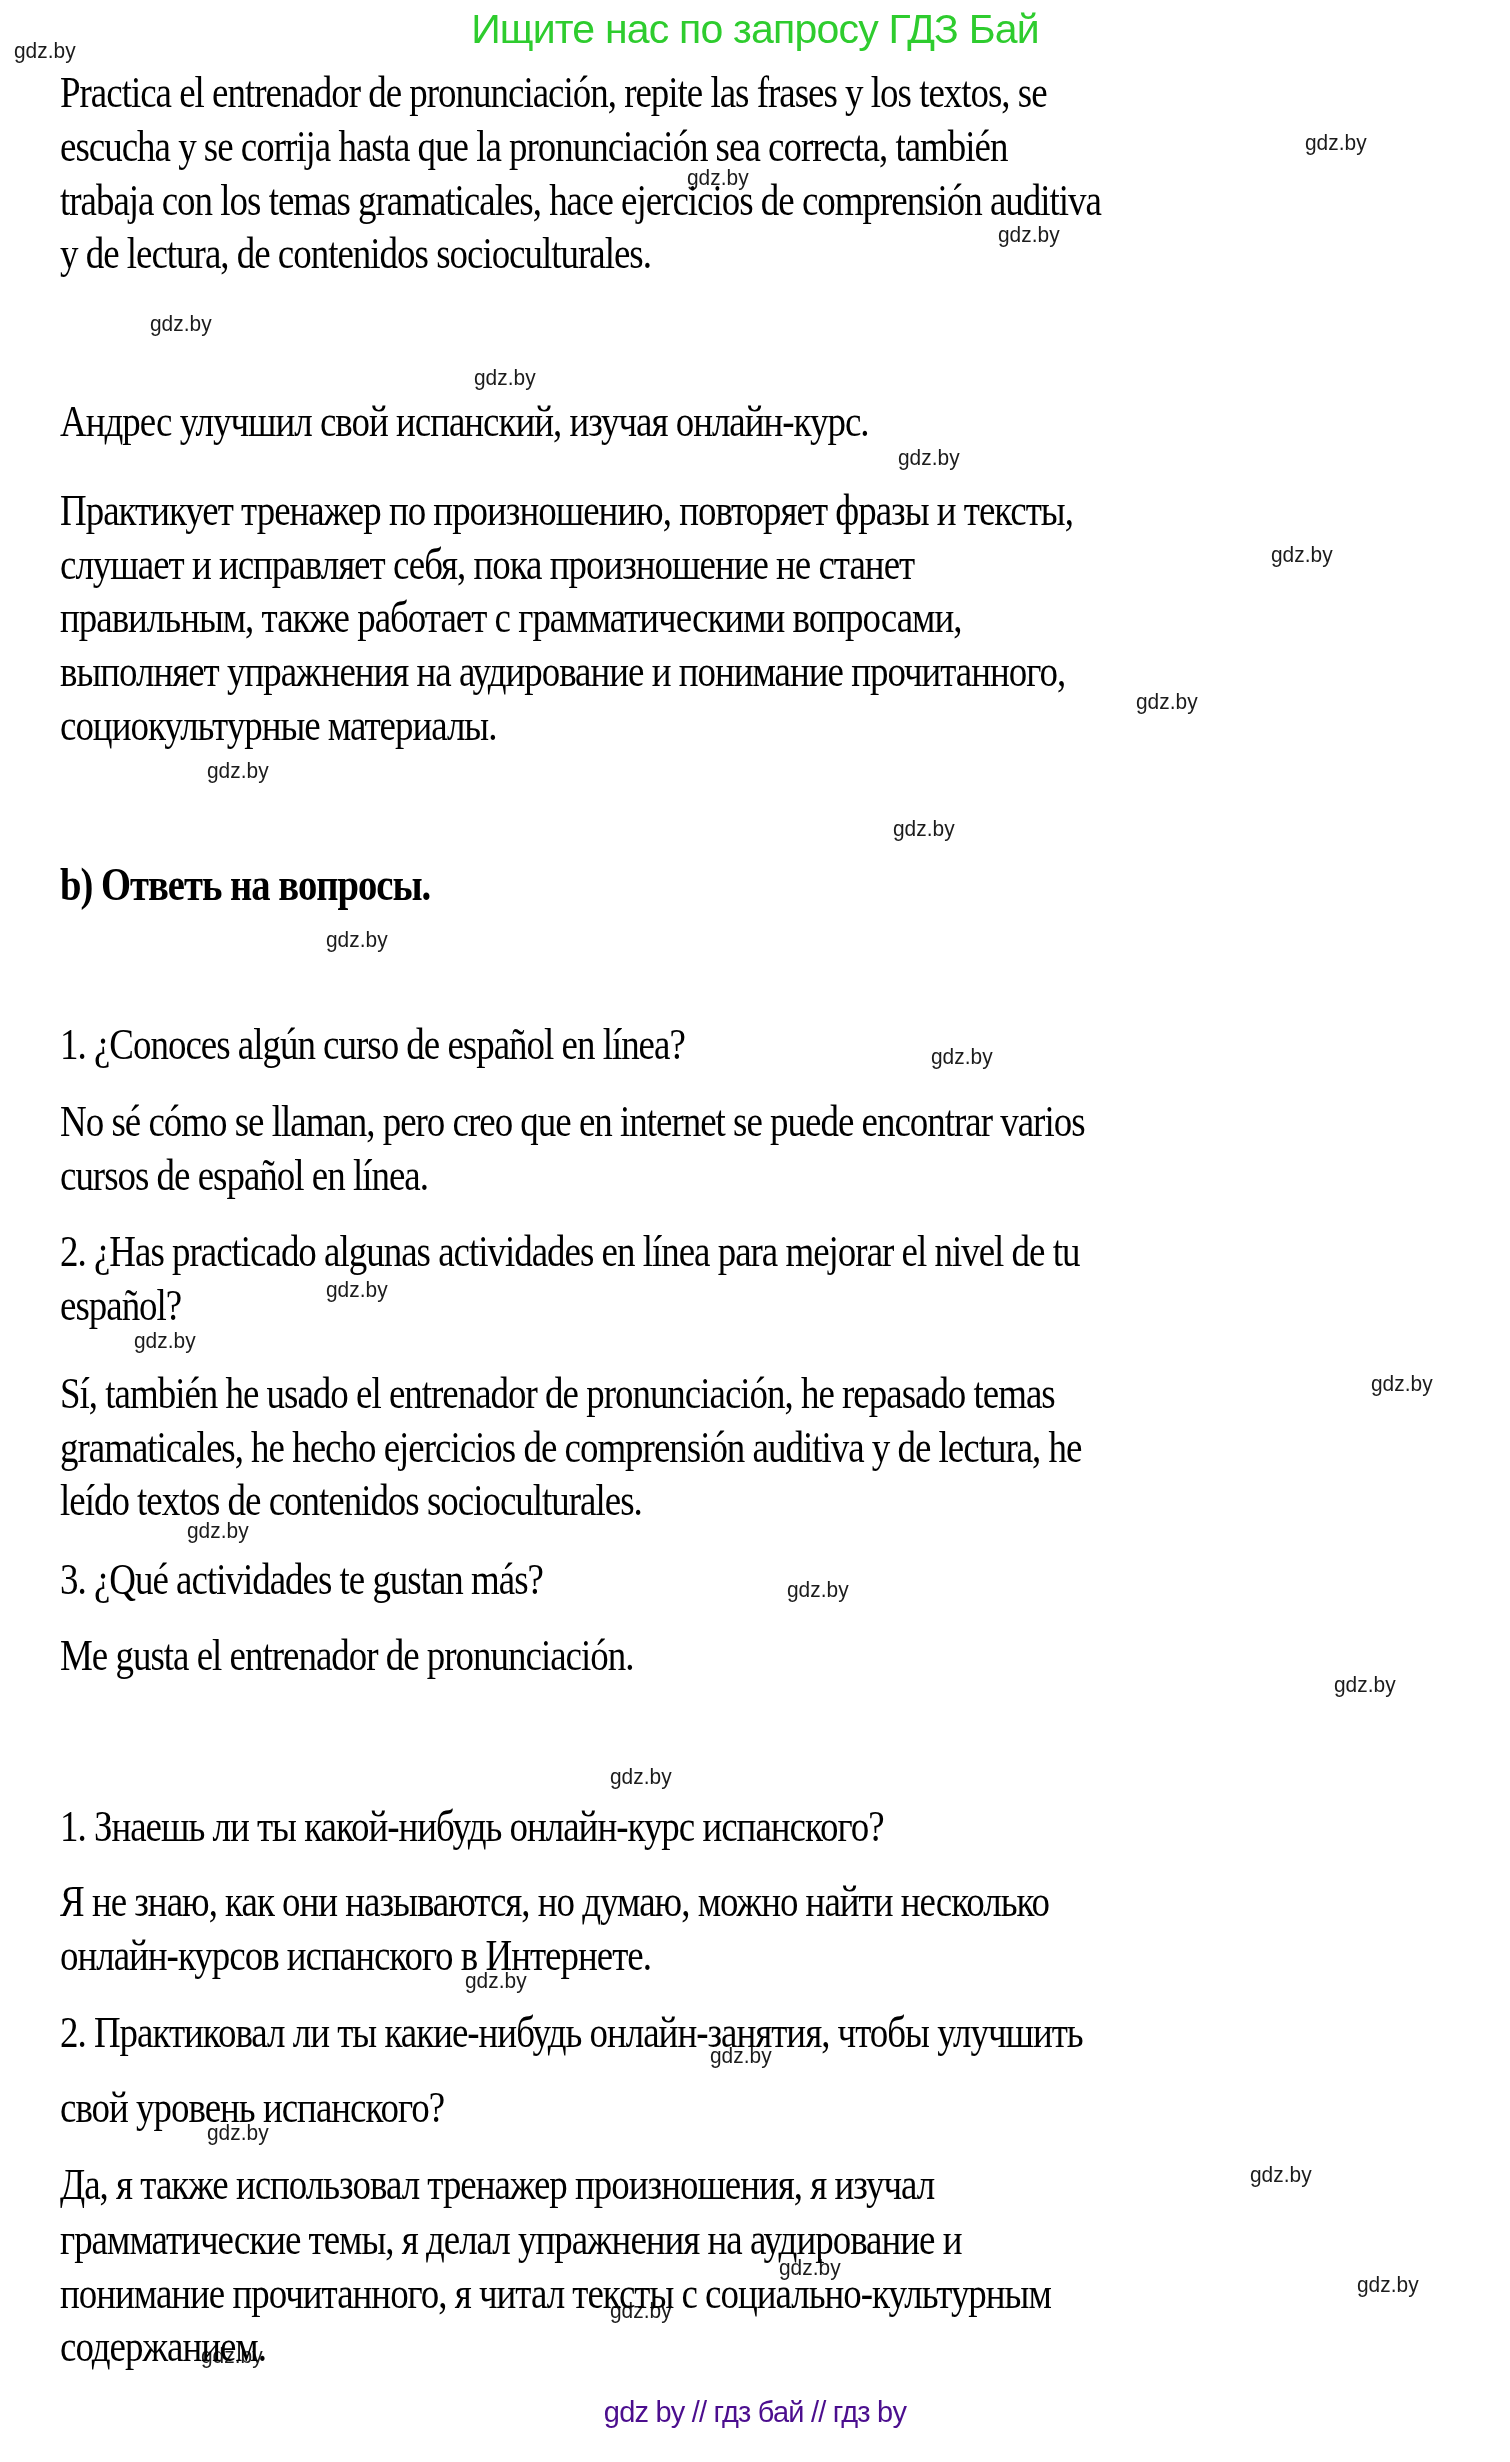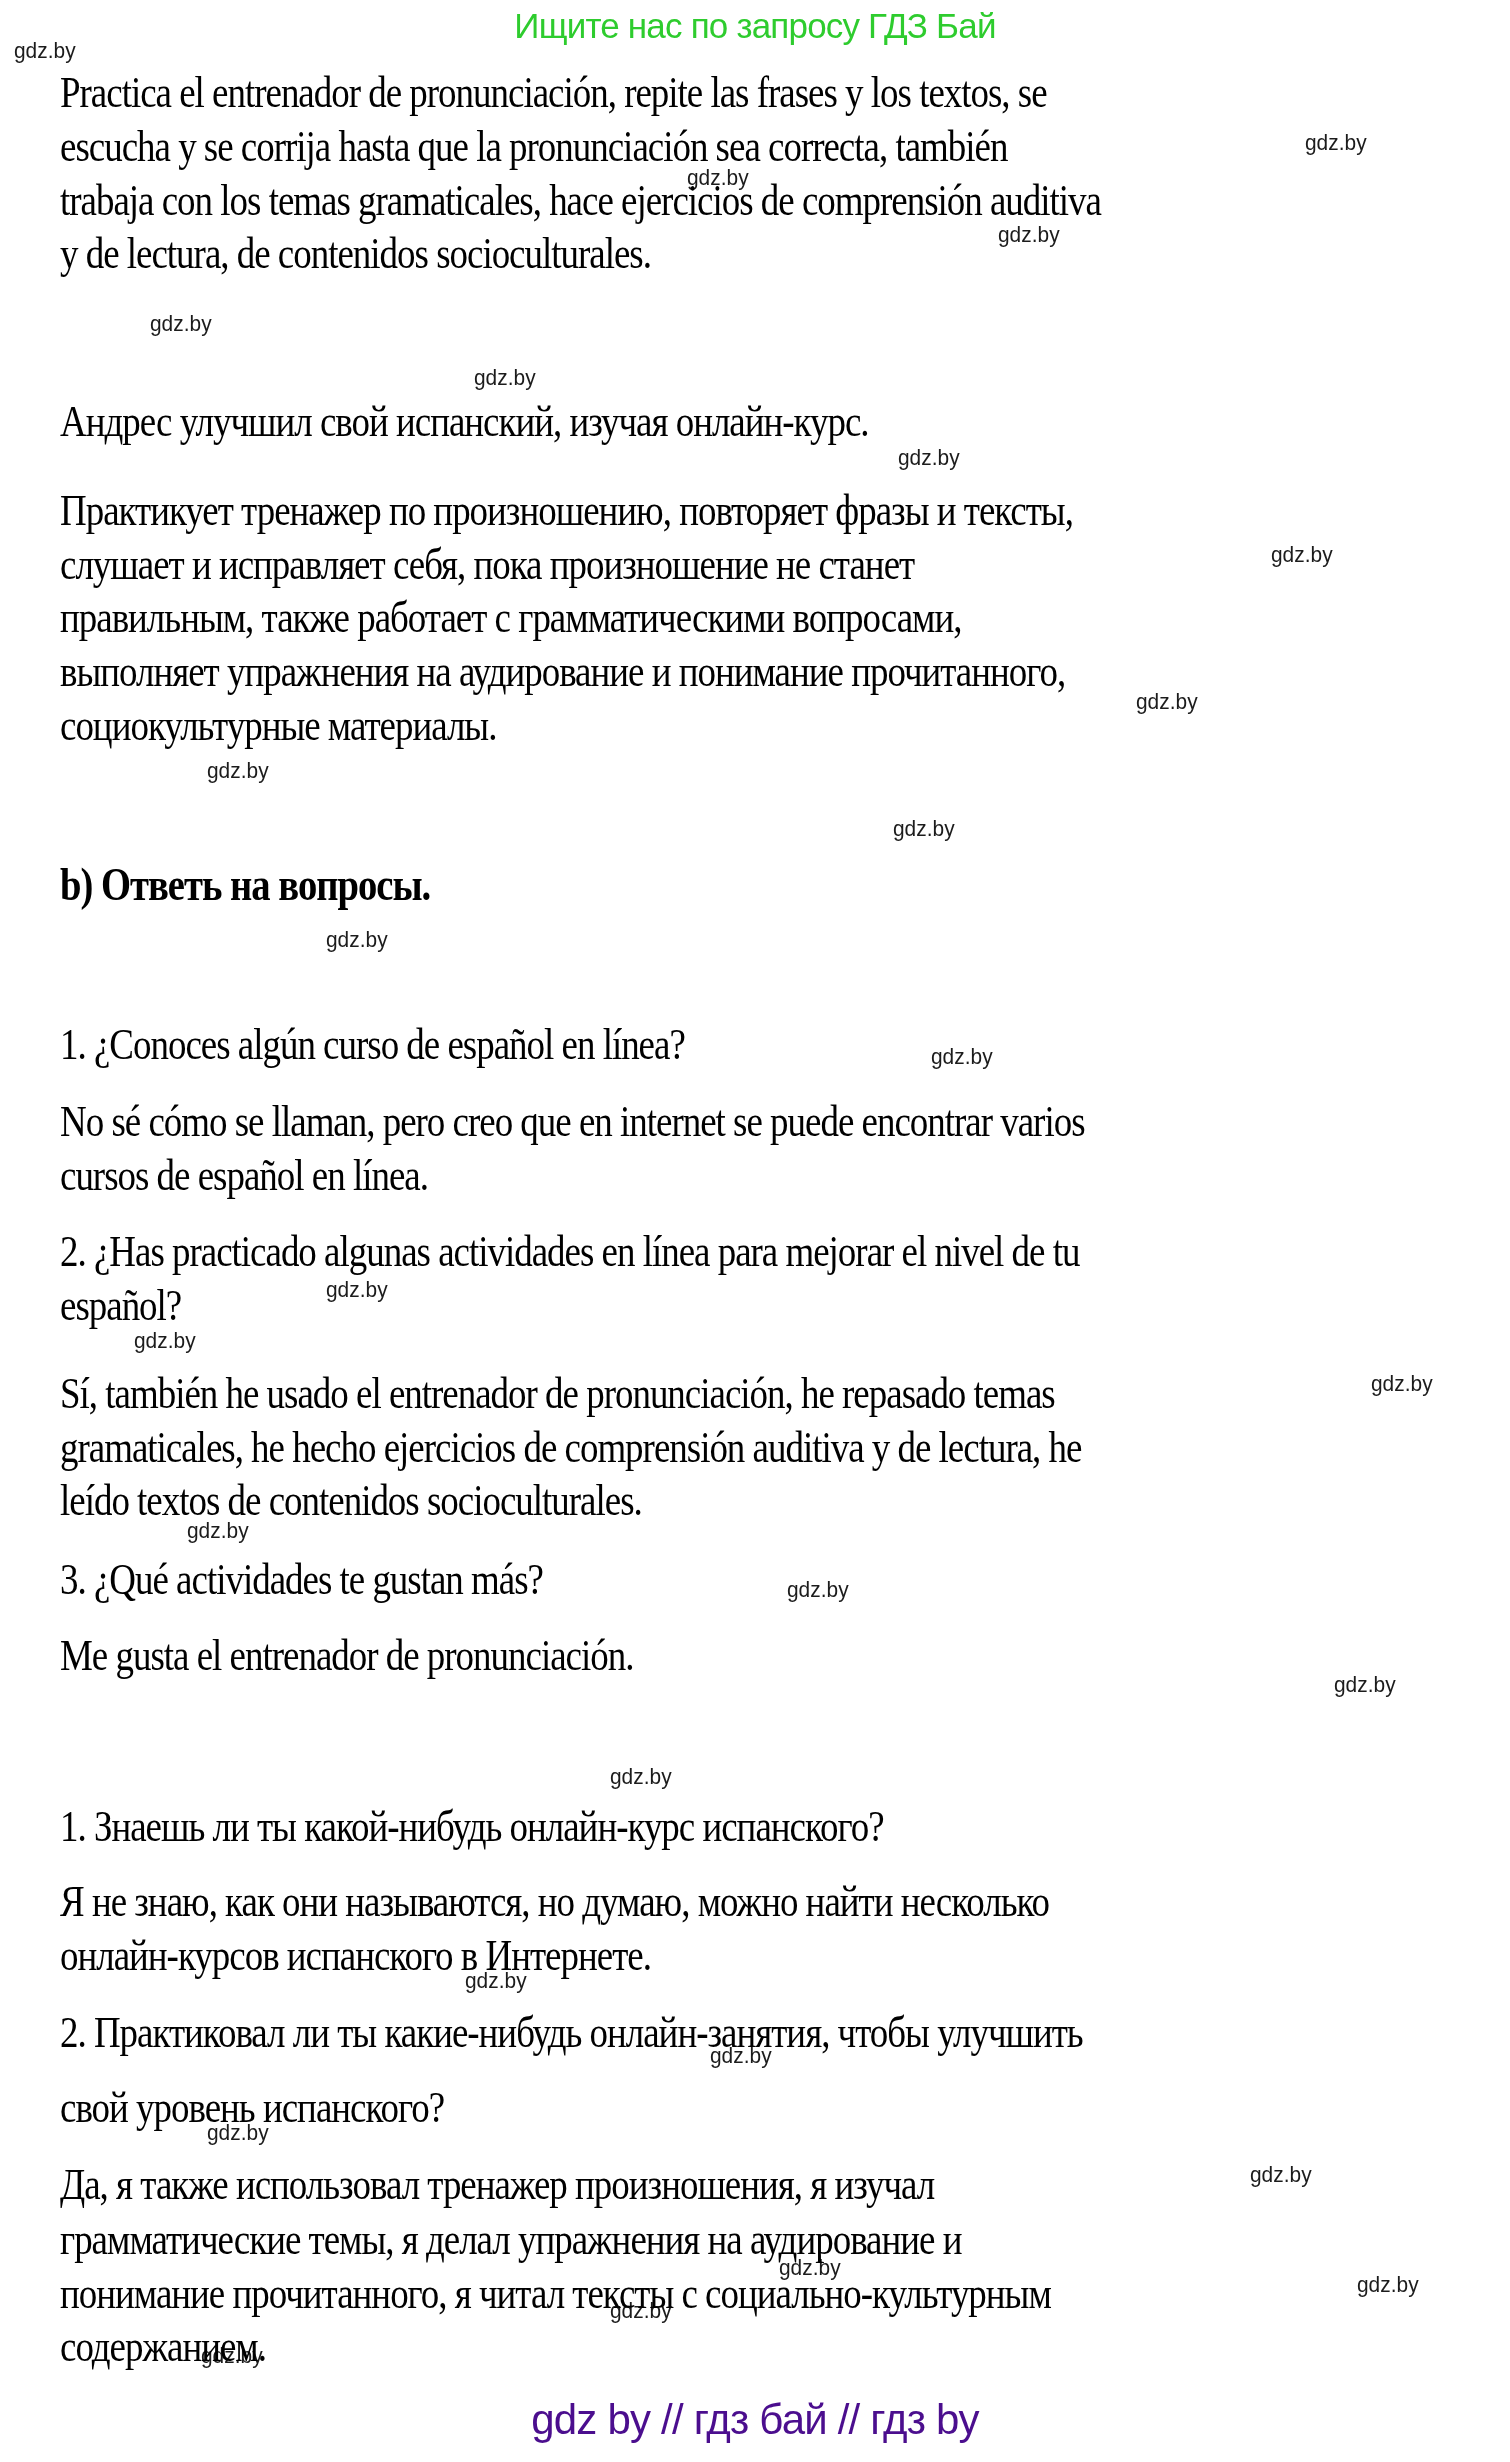--- a/index.html
+++ b/index.html
@@ -2,26 +2,26 @@
 <html style="font-size:12.3px"><head>
 <meta charset="utf-8">
 <style>
   html,body{margin:0;padding:0;background:#ffffff;}
   .page{
     position:relative;width:1510px;height:2462px;background:#ffffff;overflow:hidden;
     font-family:"Liberation Serif", serif;
   }
   .banner{
     position:absolute;top:6.1px;left:0;width:100%;text-align:center;
-    font-family:"Liberation Sans", sans-serif;font-size:35px;letter-spacing:-0.8px;
+    font-family:"Liberation Sans", sans-serif;font-size:41px;letter-spacing:-0.8px;
     color:#2ecc2e;white-space:nowrap;
   }
   .footer{
     position:absolute;top:2396px;left:0;width:100%;text-align:center;
-    font-family:"Liberation Sans", sans-serif;font-size:42px;letter-spacing:-0.8px;
+    font-family:"Liberation Sans", sans-serif;font-size:29px;letter-spacing:-0.8px;
     color:#4b0e8e;white-space:nowrap;
   }
   .ln{
     position:absolute;left:60px;white-space:nowrap;line-height:1.08;
     font-size:44px;color:#000000;letter-spacing:-1.2px;
     transform:scaleX(0.84);transform-origin:0 0;
   }
   .bold{font-weight:bold;font-size:46px;}
   .wm{
     position:absolute;white-space:nowrap;line-height:1;

